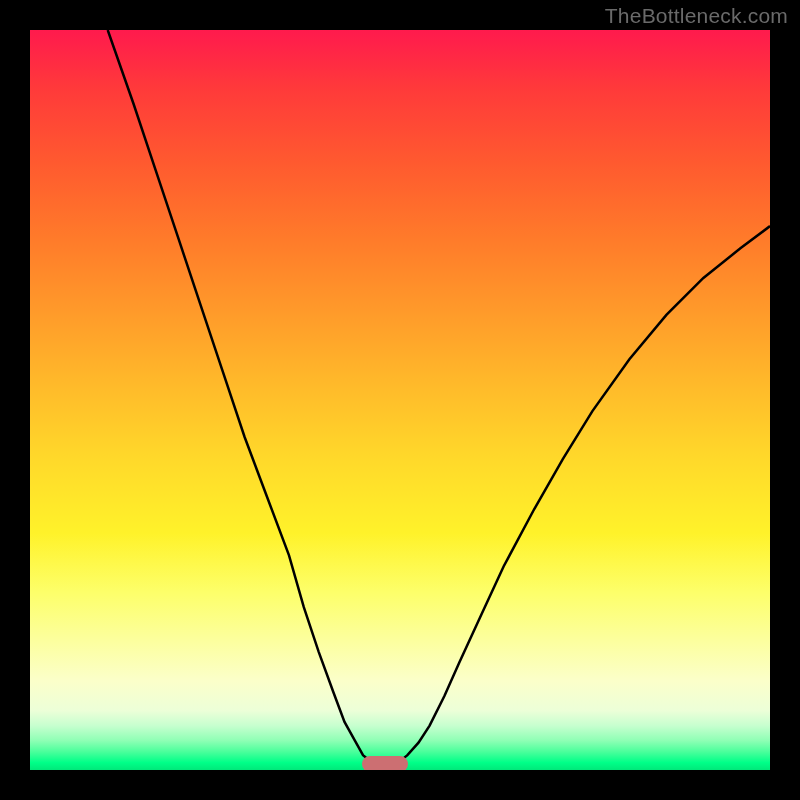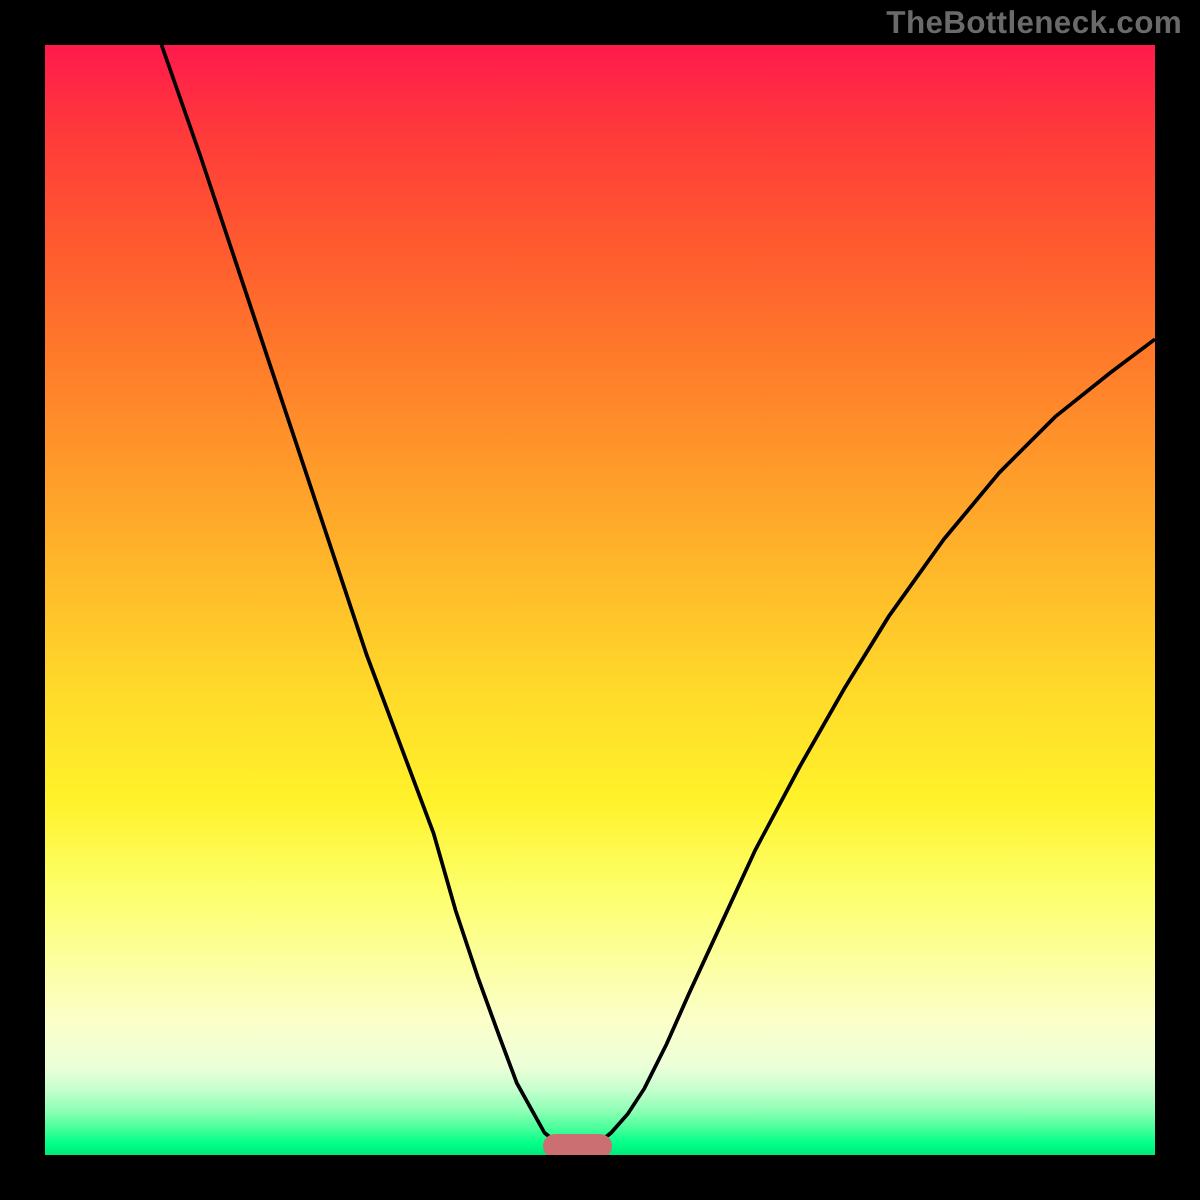--- a/index.html
+++ b/index.html
@@ -45,21 +45,21 @@
     );
     overflow: hidden;
   }
   .watermark {
     position: absolute;
     top: 4px;
     right: 12px;
     color: #6a6a6a;
     font-size: 21px;
     letter-spacing: 0.2px;
-    font-weight: 700;
+    font-weight: 400;
     user-select: none;
   }
   .marker {
     position: absolute;
     width: 46px;
     height: 16px;
     border-radius: 8px;
     background: #cc6f72;
   }
   svg.curves {

